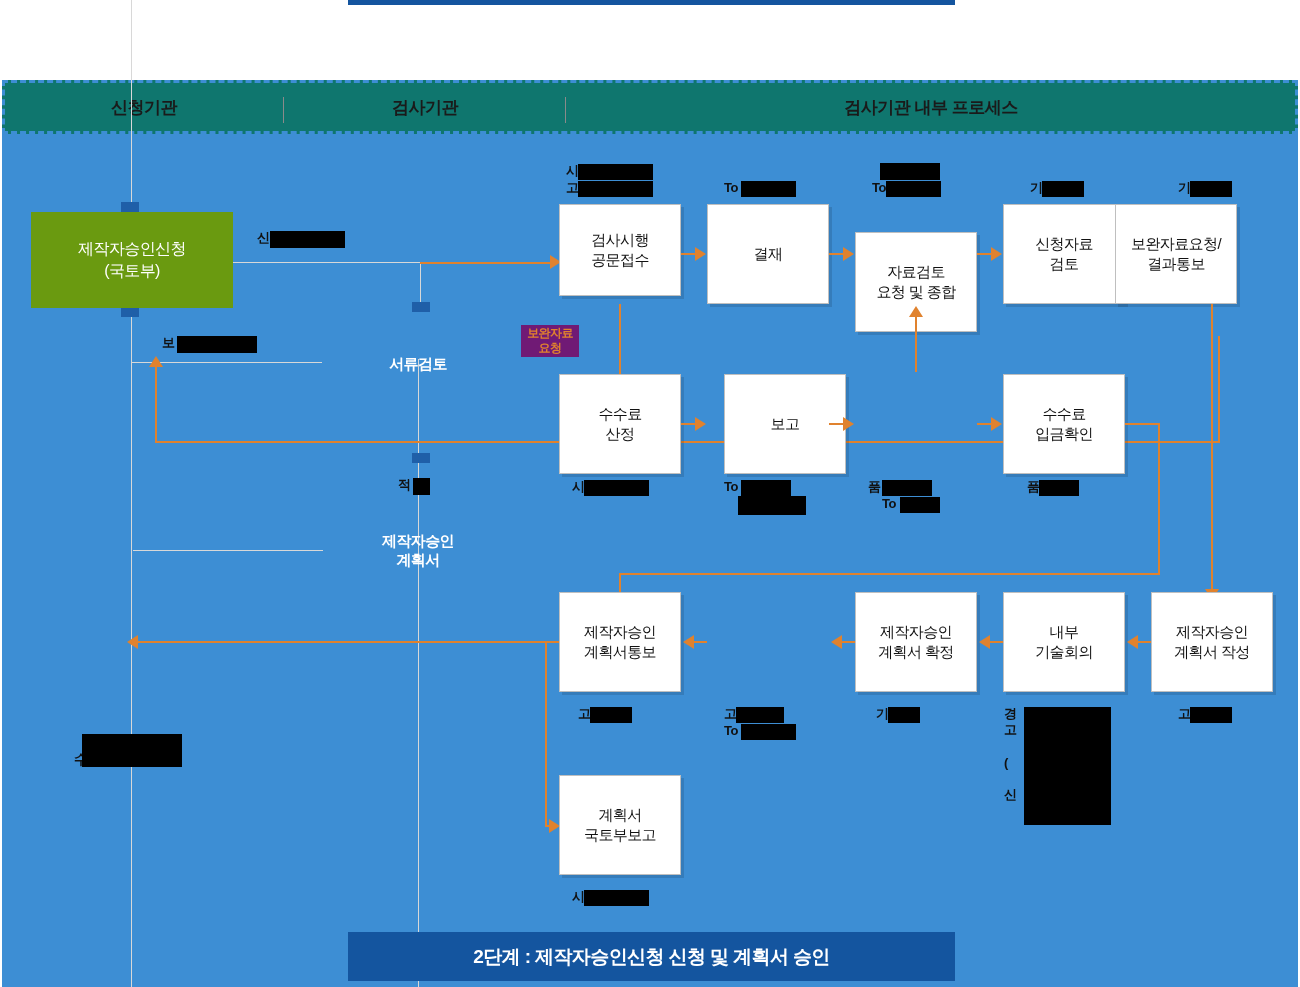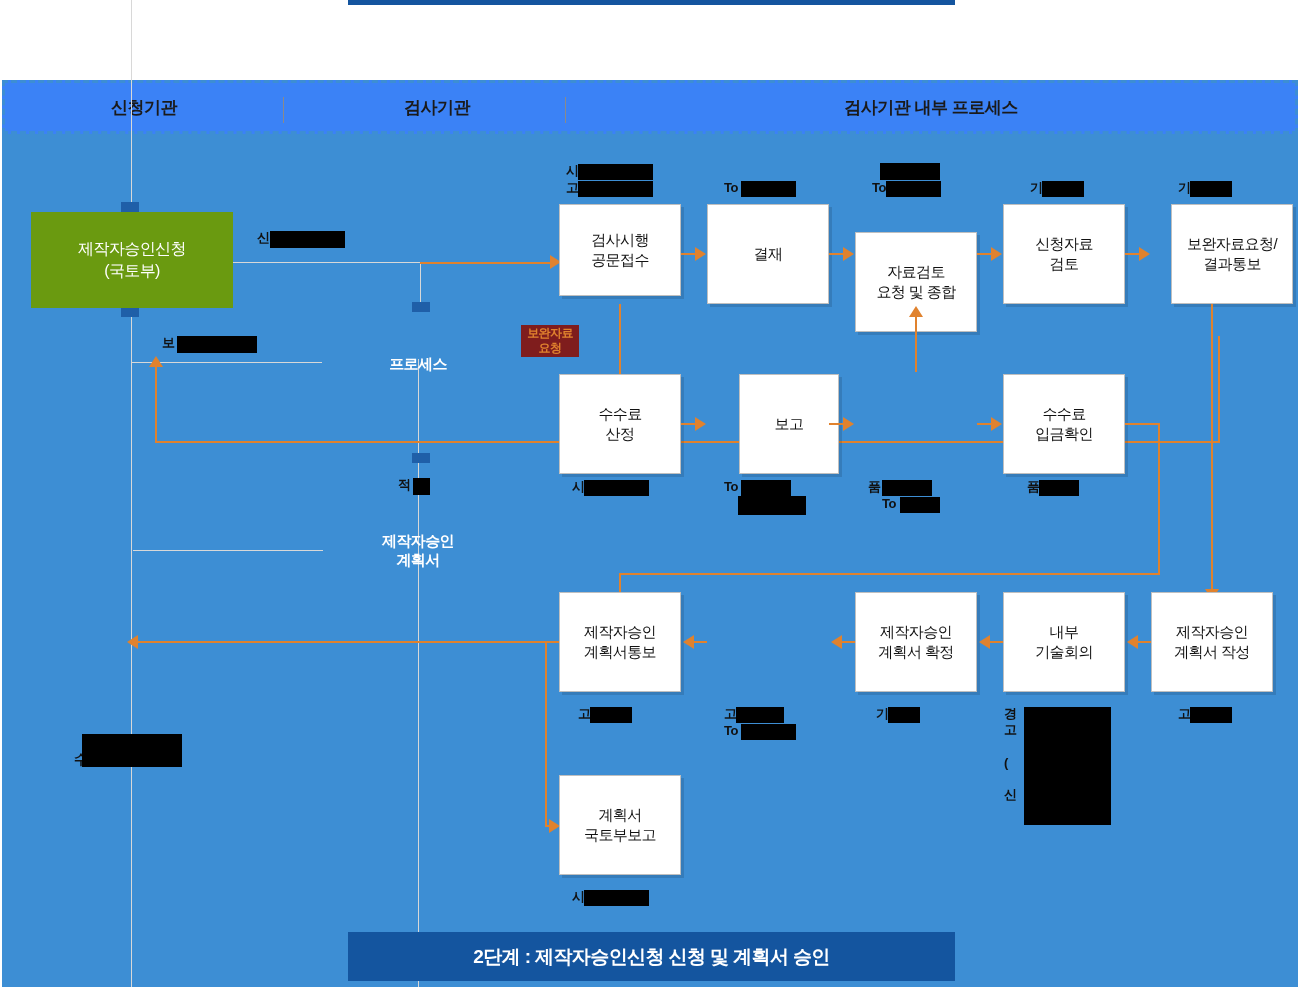--- a/index.html
+++ b/index.html
@@ -13,21 +13,21 @@
 
   
   .top-strip{
     position:absolute;left:348px;top:0;width:607px;height:5px;
     background:#14559f;
   }
 
   
   .header-band{
     position:absolute;left:2px;top:80px;width:1296px;height:54px;
-    background:#3b82f6;
+    background:#0f766e;
     border:3px dashed #3d8ed4;
     box-sizing:border-box;
   }
   .header-cell{
     position:absolute;top:0;height:100%;
     display:flex;align-items:center;justify-content:center;
     font-size:17px;font-weight:bold;color:#1a1a1a;
     letter-spacing:-0.5px;
   }
   .header-div{
@@ -76,21 +76,21 @@
   .arrow-d{border-left:7px solid transparent;border-right:7px solid transparent;border-top:11px solid #e0822e;}
   .arrow-u{border-left:7px solid transparent;border-right:7px solid transparent;border-bottom:11px solid #e0822e;}
 
   
   .lbl{
     position:absolute;font-size:13px;font-weight:bold;color:#111;
     letter-spacing:-0.6px;line-height:1.25;text-align:center;
     white-space:pre-line;
   }
   .lbl.white{color:#ffffff;font-size:15px;}
-  .lbl.orange{color:#e0822e;background:#7f1d1d;padding:1px 2px;}
+  .lbl.orange{color:#e0822e;background:#701a75;padding:1px 2px;}
 
   
   .redact{position:absolute;background:#000000;}
 
   
   .stage-banner{
     position:absolute;left:348px;top:932px;width:607px;height:49px;
     background:#14559f;
     display:flex;align-items:center;justify-content:center;
     color:#ffffff;font-size:19px;font-weight:bold;letter-spacing:-0.6px;
@@ -99,21 +99,21 @@
 </head>
 <body>
 
 <div id="stage">
 
   <div class="top-strip"></div>
 
   <div class="header-band">
     <div class="header-cell" style="left:0;width:278px;">신청기관</div>
     <div class="header-div" style="left:278px;"></div>
-    <div class="header-cell" style="left:280px;width:280px;padding-left:12px;">검사기관</div>
+    <div class="header-cell" style="left:280px;width:280px;">검사기관</div>
     <div class="header-div" style="left:560px;"></div>
     <div class="header-cell" style="left:562px;width:728px;">검사기관 내부 프로세스</div>
   </div>
 
   <div class="canvas">
 
     <div class="lane-line" style="left:129px;top:-134px;height:987px;"></div>
     <div class="lane-line" style="left:416px;top:225px;height:628px;"></div>
 
     <div class="h-line gray" style="left:230px;top:128px;width:189px;"></div>
@@ -143,38 +143,38 @@
     <div class="node" style="left: 853px; top: 70px; width: 122px; height: 100px; white-space: pre-line; margin-top: 28px;">자료검토
 요청 및 종합</div>
     <div class="h-line" style="left:975px;top:119px;width:16px;"></div>
     <div class="arrow-r" style="left:989px;top:113px;"></div>
 
     <div class="node" style="left: 1001px; top: 70px; width: 122px; height: 100px; white-space: pre-line;">신청자료
 검토</div>
     <div class="h-line" style="left:1123px;top:119px;width:16px;"></div>
     <div class="arrow-r" style="left:1137px;top:113px;"></div>
 
-    <div class="node" style="left: 1169px; top: 70px; width: 122px; height: 100px; white-space: pre-line;">보완자료요청/
+    <div class="node" style="left: 1113px; top: 70px; width: 122px; height: 100px; white-space: pre-line;">보완자료요청/
 결과통보</div>
 
     <div class="v-line" style="left:1209px;top:170px;height:292px;"></div>
     <div class="arrow-d" style="left:1203px;top:455px;"></div>
 
     <div class="v-line" style="left:617px;top:170px;height:88px;"></div>
     <div class="arrow-d" style="left:611px;top:251px;"></div>
 
     <div class="v-line" style="left:913px;top:183px;height:55px;"></div>
     <div class="arrow-u" style="left:907px;top:172px;"></div>
 
     <div class="node" style="left: 557px; top: 240px; width: 122px; height: 100px; white-space: pre-line;">수수료
 산정</div>
     <div class="h-line" style="left:679px;top:289px;width:16px;"></div>
     <div class="arrow-r" style="left:693px;top:283px;"></div>
 
-    <div class="node" style="left: 737px; top: 240px; width: 100px; height: 100px; white-space: pre-line;">보고</div>
+    <div class="node" style="left: 722px; top: 240px; width: 122px; height: 100px; white-space: pre-line;">보고</div>
     <div class="h-line" style="left:827px;top:289px;width:16px;"></div>
     <div class="arrow-r" style="left:841px;top:283px;"></div>
 
     <div class="h-line" style="left:975px;top:289px;width:16px;"></div>
     <div class="arrow-r" style="left:989px;top:283px;"></div>
 
     <div class="node" style="left: 1001px; top: 240px; width: 122px; height: 100px; white-space: pre-line;">수수료
 입금확인</div>
 
     <div class="h-line" style="left:1123px;top:289px;width:35px;"></div>
@@ -211,21 +211,21 @@
     <div class="v-line" style="left:543px;top:507px;height:185px;"></div>
     <div class="h-line" style="left:543px;top:691px;width:12px;"></div>
     <div class="arrow-r" style="left:547px;top:685px;"></div>
 
     <div class="node" style="left: 557px; top: 641px; width: 122px; height: 100px; white-space: pre-line;">계획서
 국토부보고</div>
 
     <div class="node green" style="left: 29px; top: 78px; width: 202px; height: 96px; white-space: pre-line;">제작자승인신청
 (국토부)</div>
 
-    <div class="lbl white" style="left: 356px; top: 221px; width: 120px; white-space: pre-line;">프로세스</div>
+    <div class="lbl white" style="left: 356px; top: 221px; width: 120px; white-space: pre-line;">서류검토</div>
     <div class="lbl white" style="left: 356px; top: 398px; width: 120px; white-space: pre-line;">제작자승인
 계획서</div>
     <div class="lbl orange" style="left: 519px; top: 191px; width: 54px; font-size: 12px; white-space: pre-line;">보완자료
 요청</div>
 
     <div class="nub" style="left:410px;top:319px;"></div>
 
     <div class="lbl" style="left: 255px; top: 96px; width: 100px; text-align: left; white-space: pre-line;">신&nbsp;&nbsp;&nbsp;&nbsp;&nbsp;&nbsp;&nbsp;&nbsp;&nbsp;출</div>
     <div class="redact" style="left:268px;top:97px;width:75px;height:17px;"></div>
 

